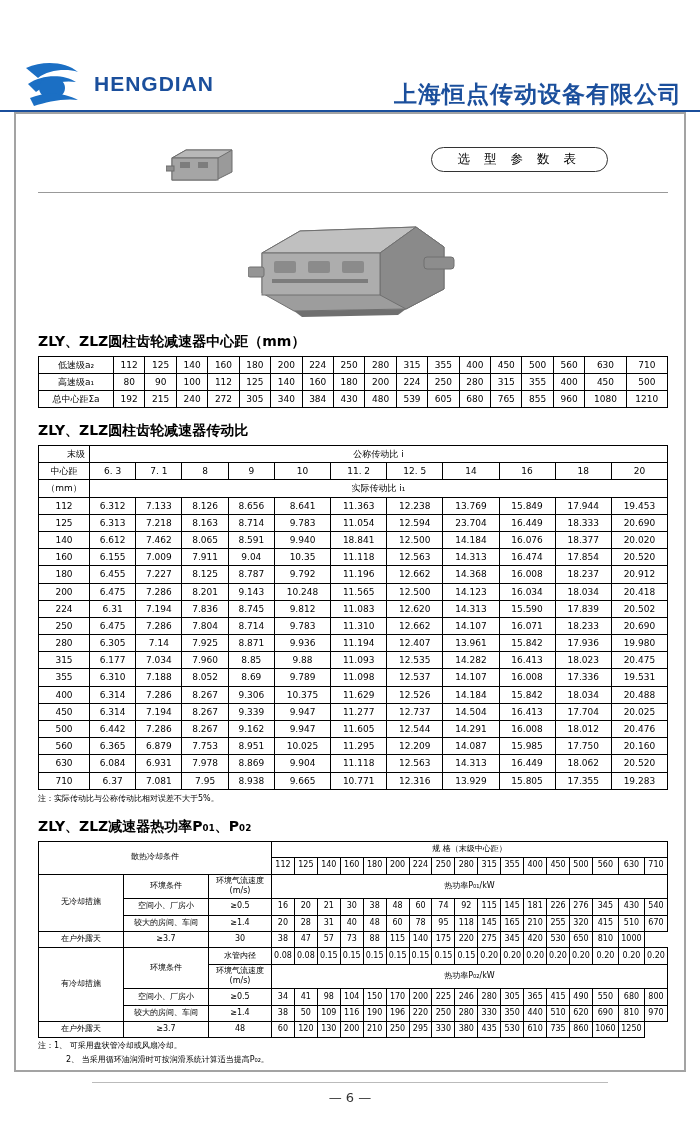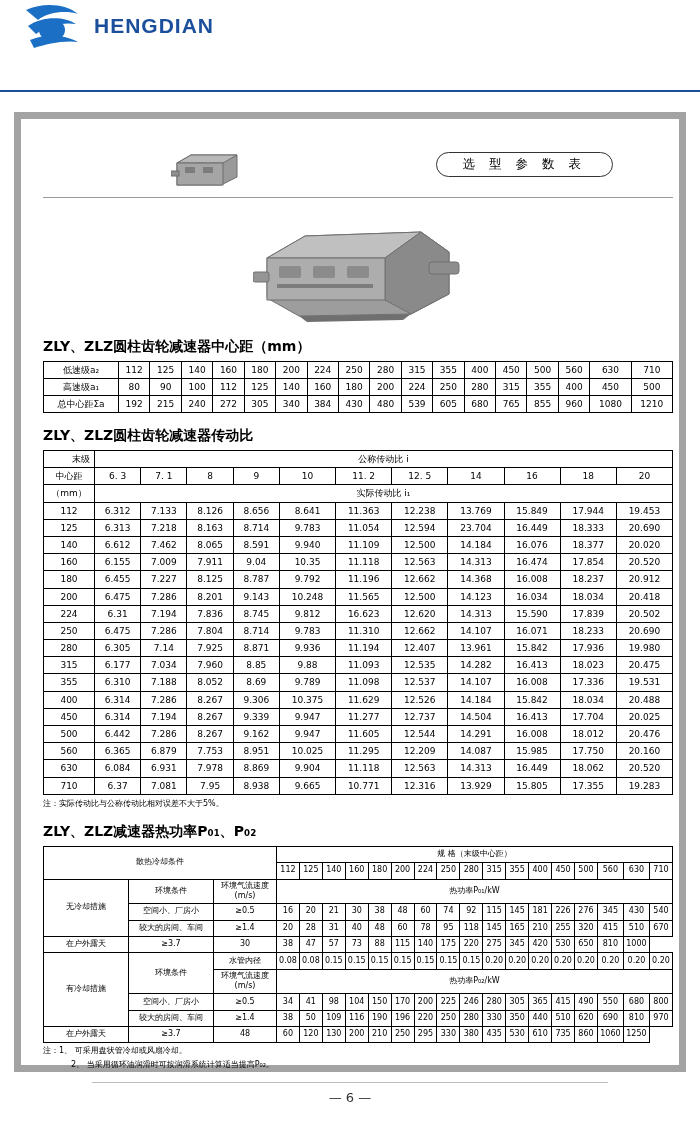--- a/index.html
+++ b/index.html
@@ -6,41 +6,41 @@
   body{
     width:700px;height:1141px;
     background:#ffffff;
     font-family:"DejaVu Sans","Liberation Sans",sans-serif;
     color:#000;
     position:relative;
     overflow:hidden;
   }
   
   .header{
-    height:92px;
+    height:112px;
     border-bottom:2px solid #1b4f9c;
-    display:flex;align-items:flex-start;
+    display:flex;align-items:flex-end;
     padding:0 18px 0 22px;
     box-sizing:border-box;
   }
   .logo-wrap{display:flex;align-items:center;gap:10px;}
   .logo-mark{width:62px;height:52px;position:relative;}
   .logo-text{
     font-size:21px;font-weight:bold;color:#1b4f9c;letter-spacing:1px;
     font-family:"Liberation Sans",sans-serif;
   }
   .company{
     margin-left:auto;
     font-size:23px;font-weight:bold;color:#1b4f9c;
     letter-spacing:1px;
   }
   
   .frame{
     position:absolute;left:14px;top:112px;width:672px;height:960px;
-    border:7px solid #a3a3a3;
+    border:2px solid #a3a3a3;
     box-sizing:border-box;
   }
   .inner{
     position:absolute;left:22px;top:14px;width:630px;
   }
   
   .titlestrip{
     display:flex;align-items:center;height:62px;
     padding-left:110px;
   }
@@ -93,20 +93,21 @@
     <div class="logo-mark">
       <svg width="62" height="52" viewBox="0 0 62 52">
         <path d="M4 10 C22 2, 44 4, 56 14 C44 10, 26 12, 16 20 Z" fill="#1b6fc4"></path>
         <path d="M6 26 C20 16, 42 16, 54 24 C40 22, 24 26, 14 34 Z" fill="#1b6fc4"></path>
         <ellipse cx="30" cy="30" rx="13" ry="11" fill="#1b6fc4"></ellipse>
         <path d="M8 40 C22 34, 42 34, 56 42 C42 40, 24 44, 12 48 Z" fill="#1b6fc4"></path>
       </svg>
     </div>
     <div class="logo-text">HENGDIAN</div>
   </div>
+  <div class="company">上海恒点传动设备有限公司</div>
 </div>
 
 <div class="frame">
   <div class="inner">
 
     <div class="titlestrip">
       <div class="gearbox-small">
         <svg width="72" height="40" viewBox="0 0 72 40">
           <polygon points="6,14 20,6 66,6 66,28 50,36 6,36" fill="#9a9a9a" stroke="#6d6d6d"></polygon>
           <polygon points="6,14 20,6 66,6 52,14" fill="#b8b8b8" stroke="#6d6d6d"></polygon>
@@ -255,21 +256,21 @@
             <td>18.333</td>
             <td>20.690</td>
           </tr>
           <tr>
             <td class="first">140</td>
             <td>6.612</td>
             <td>7.462</td>
             <td>8.065</td>
             <td>8.591</td>
             <td>9.940</td>
-            <td>11.109</td>
+            <td>18.841</td>
             <td>12.500</td>
             <td>14.184</td>
             <td>16.076</td>
             <td>18.377</td>
             <td>20.020</td>
           </tr>
           <tr>
             <td class="first">160</td>
             <td>6.155</td>
             <td>7.009</td>
@@ -311,21 +312,21 @@
             <td>18.034</td>
             <td>20.418</td>
           </tr>
           <tr>
             <td class="first">224</td>
             <td>6.31</td>
             <td>7.194</td>
             <td>7.836</td>
             <td>8.745</td>
             <td>9.812</td>
-            <td>16.623</td>
+            <td>11.083</td>
             <td>12.620</td>
             <td>14.313</td>
             <td>15.590</td>
             <td>17.839</td>
             <td>20.502</td>
           </tr>
           <tr>
             <td class="first">250</td>
             <td>6.475</td>
             <td>7.286</td>

